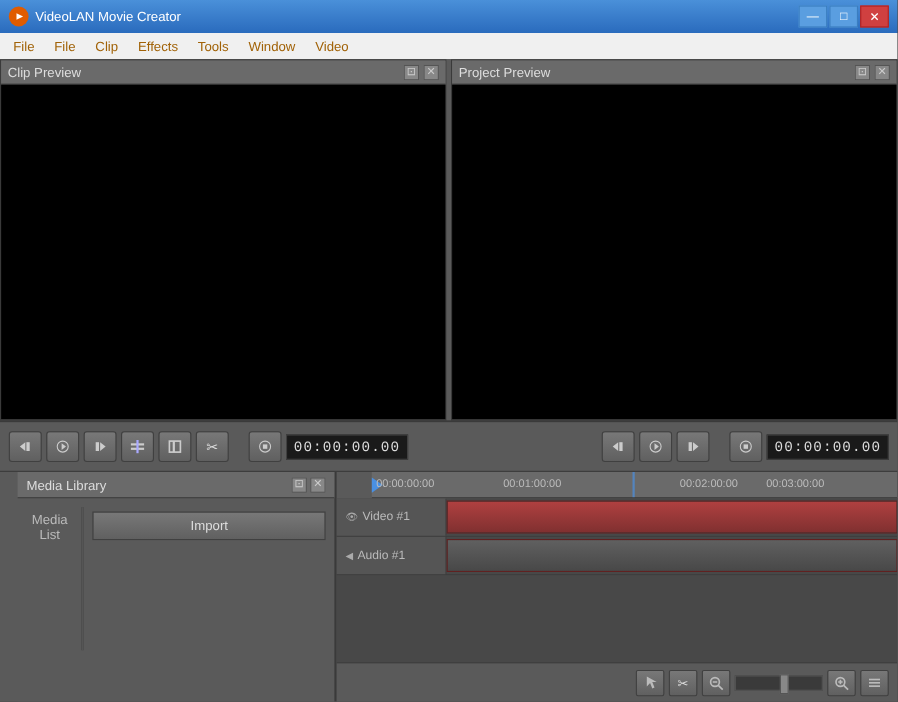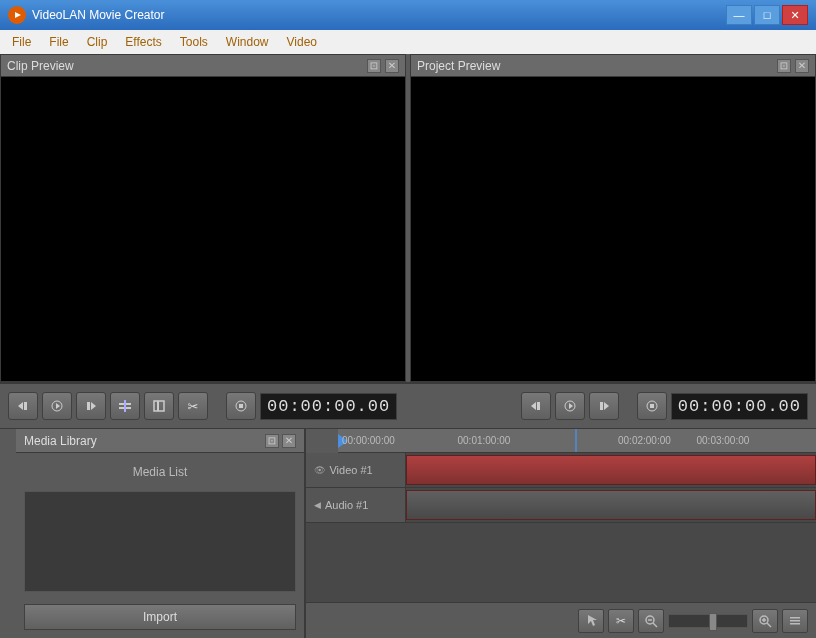--- a/index.html
+++ b/index.html
@@ -170,21 +170,21 @@
       display: flex;
       align-items: center;
       justify-content: center;
     }
 
     .time-display {
       background: #1a1a1a;
       border: 1px solid #404040;
       color: #ddd;
       font-family: 'Courier New', monospace;
-      font-size: 17px;
+      font-size: 13px;
       padding: 3px 6px;
       letter-spacing: 1px;
       min-width: 100px;
       text-align: center;
     }
 
     .transport-stop-btn {
       width: 30px;
       height: 28px;
       background: linear-gradient(to bottom, #787878, #606060);
@@ -244,21 +244,20 @@
 
     #media-library-header-controls {
       display: flex;
       gap: 3px;
     }
 
     #media-library-body {
       flex: 1;
       padding: 8px;
       display: flex;
-      flex-direction: column;
       gap: 8px;
     }
 
     #media-list-label {
       text-align: center;
       color: #bbb;
       font-size: 12px;
       padding: 4px 0;
     }
 

